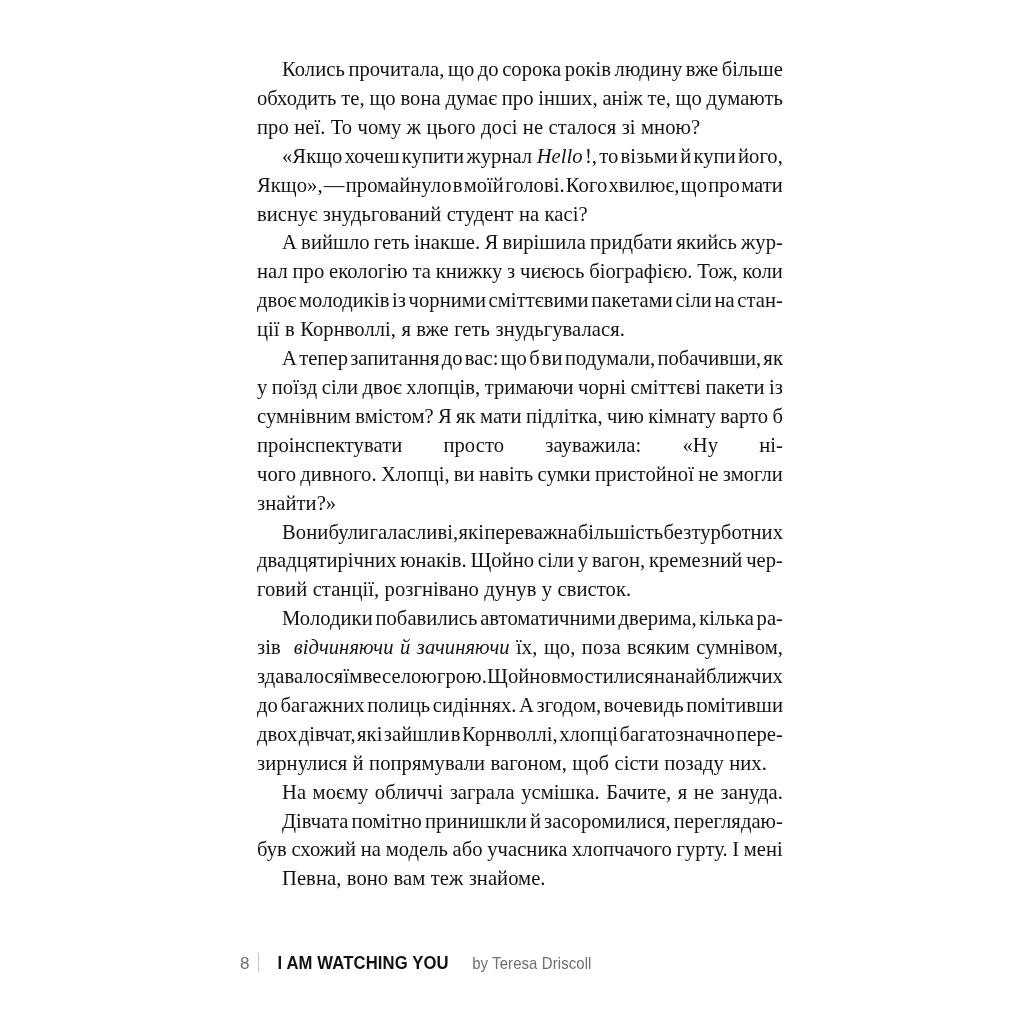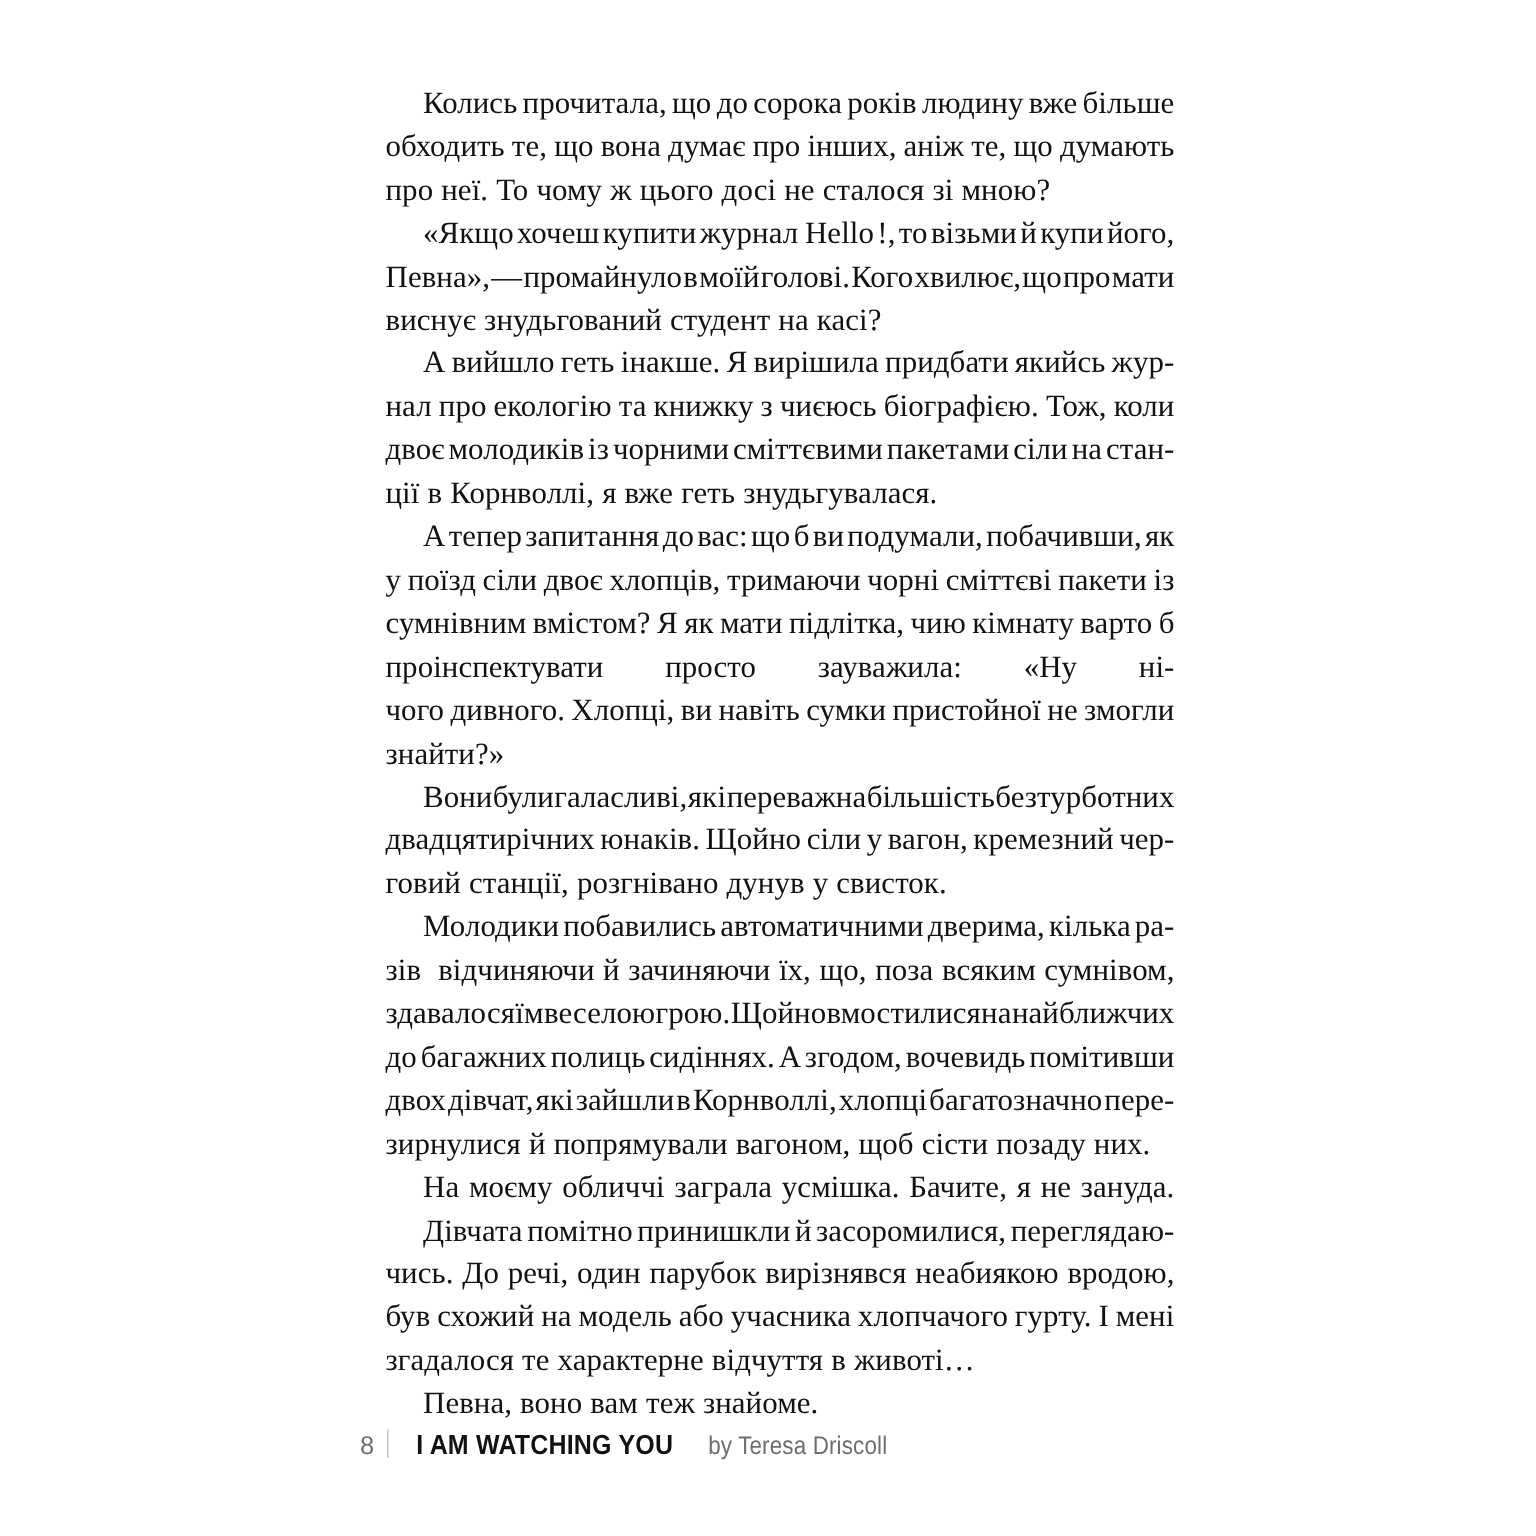--- a/index.html
+++ b/index.html
@@ -47,21 +47,21 @@
     white-space: pre;
   }
   .line.just {
     display: flex;
     justify-content: space-between;
     white-space: normal;
   }
   .line.just > span { white-space: pre; }
   .line .indent { display: inline-block; width: 25px; }
 
-  .ital { }
+  .ital { font-style: italic; }
 
   .footer {
     position: absolute;
     left: 240px;
     top: 950px;
     display: flex;
     align-items: baseline;
     height: 30px;
   }
   .footer-page {
@@ -141,21 +141,21 @@
           <span></span>
           <span class="ital">Hello</span>
           <span>!,</span>
           <span>то</span>
           <span>візьми</span>
           <span>й</span>
           <span>купи</span>
           <span>його,</span>
         </span>
         <span class="line just">
-          <span>Певна»,</span>
+          <span>Якщо»,</span>
           <span>—</span>
           <span>промайнуло</span>
           <span>в</span>
           <span>моїй</span>
           <span>голові.</span>
           <span>Кого</span>
           <span>хвилює,</span>
           <span>що</span>
           <span>про</span>
           <span>мати</span>
@@ -350,42 +350,31 @@
       <p class="para">
         <span class="line just">
           <span><span class="indent"></span>Дівчата</span>
           <span>помітно</span>
           <span>принишкли</span>
           <span>й</span>
           <span>засоромилися,</span>
           <span>переглядаю-</span>
         </span>
         <span class="line just">
-          <span>чись.</span>
-          <span>До</span>
-          <span>речі,</span>
-          <span>один</span>
-          <span>парубок</span>
-          <span>вирізнявся</span>
-          <span>неабиякою</span>
-          <span>вродою,</span>
-        </span>
-        <span class="line just">
           <span>був</span>
           <span>схожий</span>
           <span>на</span>
           <span>модель</span>
           <span>або</span>
           <span>учасника</span>
           <span>хлопчачого</span>
           <span>гурту.</span>
           <span>І</span>
           <span>мені</span>
         </span>
-        <span class="line"><span>згадалося те характерне відчуття в животі…</span></span>
       </p>
       <p class="para">
         <span class="line"><span class="indent"></span><span>Певна, воно вам теж знайоме.</span></span>
       </p>
     </div>
 
   <div class="footer">
     <span class="footer-page">8</span>
     <span class="footer-sep"></span>
     <span class="footer-title">I AM WATCHING YOU</span>

